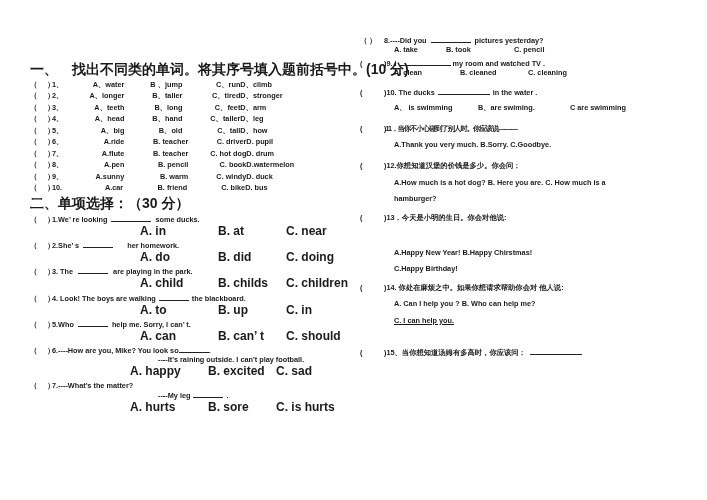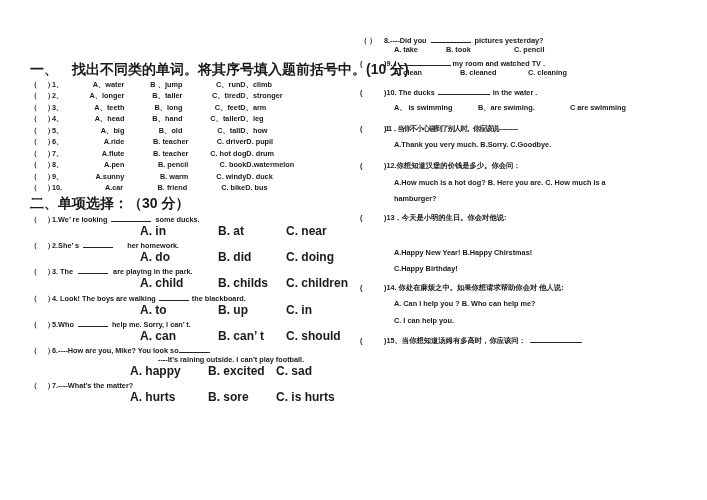--- a/index.html
+++ b/index.html
@@ -352,20 +352,23 @@
     <div class="q2-opts" style="padding-left:100px;">
       <span class="o oa">A. happy</span>
       <span class="o ob">B. excited</span>
       <span class="o">C. sad</span>
     </div>
 
     <div class="q2">
       <span class="paren">（  ）</span>
       <span class="q2-stem">7.----What's the matter?</span>
     </div>
+    <div class="sub-line">
+      <span>----My leg</span><span class="blank b-md" style="margin:0 3px;"></span><span>.</span>
+    </div>
     <div class="q2-opts" style="padding-left:100px;">
       <span class="o oa">A. hurts</span>
       <span class="o ob">B. sore</span>
       <span class="o">C. is hurts</span>
     </div>
   </div>
 
   <div class="col col-right">
 
     <div class="rq">
@@ -422,21 +425,21 @@
       <span>)13．今天是小明的生日。你会对他说:</span>
     </div>
     <div class="cont-line" style="margin-top:27px;margin-bottom:9px;">A.Happy New Year! B.Happy Chirstmas!</div>
     <div class="cont-line" style="margin-bottom:12px;">C.Happy Birthday!</div>
 
     <div class="rq">
       <span class="rparen" style="letter-spacing:0;">(</span>
       <span>)14. 你处在麻烦之中。如果你想请求帮助你会对 他人说:</span>
     </div>
     <div class="cont-line" style="margin-top:9px;margin-bottom:9px;">A. Can I help you ?   B. Who can help me?</div>
-    <div class="cont-line" style="margin-bottom:12px;">C. I can help you.</div>
+    <div class="cont-line" style="margin-bottom:24px;text-decoration:underline;">C. I can help you.</div>
 
     <div class="rq">
       <span class="rparen" style="letter-spacing:0;">(</span>
       <span>)15、当你想知道汤姆有多高时，你应该问：</span>
       <span class="blank b-xl" style="margin-left:4px;"></span>
     </div>
   </div>
 
 </div>
 

